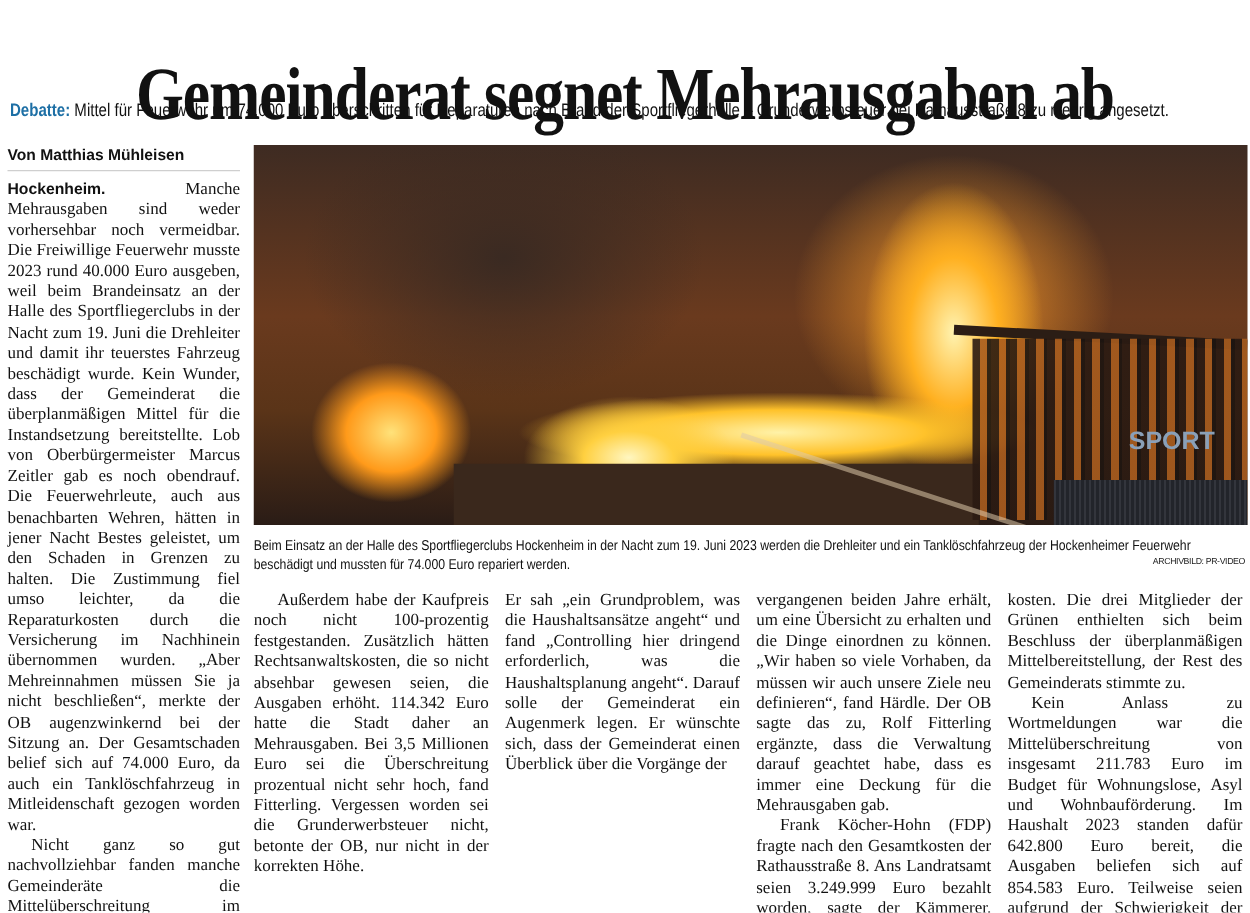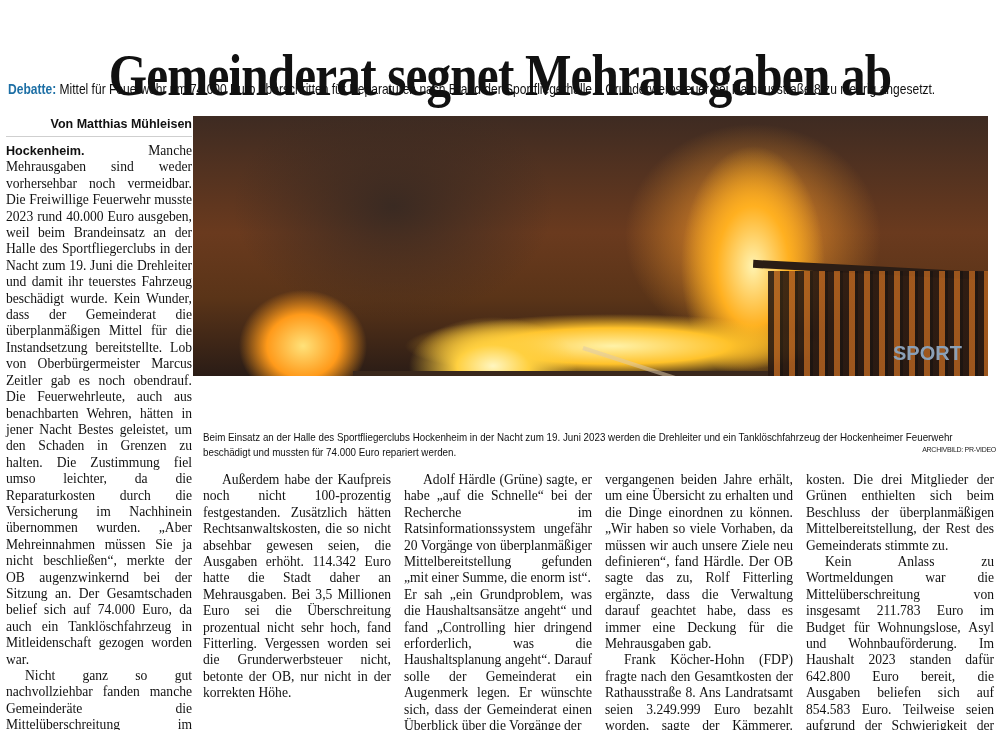--- a/index.html
+++ b/index.html
@@ -12,37 +12,37 @@
     white-space: nowrap;
   }
   .subhead {
     position: absolute; left: 8px; top: 80px; width: 990px;
     font-family: "Liberation Sans", "DejaVu Sans", sans-serif;
     font-size: 14.5px; line-height: 18px; white-space: nowrap;
     transform: scaleX(0.83); transform-origin: left top;
   }
   .subhead .kicker { color: #1d6fa5; font-weight: bold; }
   .byline {
-    position: absolute; left: 6px; top: 117px; width: 186px; text-align: right;
+    position: absolute; left: 6px; top: 117px; width: 186px; text-align: left;
     font-family: "Liberation Sans", "DejaVu Sans", sans-serif; font-weight: bold;
     font-size: 12.5px; padding-bottom: 5px; border-bottom: 1px solid #cfcfcf;
   }
   .col {
     position: absolute; font-family: "Liberation Serif", "DejaVu Serif", serif;
     font-size: 13.6px; line-height: 16.4px; text-align: justify; hyphens: manual;
   }
   .col p { margin: 0; }
   .col p.indent { text-indent: 1.4em; }
   .col .place { font-family: "Liberation Sans", "DejaVu Sans", sans-serif; font-weight: bold; font-size: 12.6px; }
   .col h3 {
     margin: 10px 0 0 0; font-family: "Liberation Sans", "DejaVu Sans", sans-serif;
     font-size: 13px; line-height: 15px; font-weight: bold;
   }
   .photo {
-    position: absolute; left: 193px; top: 116px; width: 795px; height: 260px; overflow: hidden;
+    position: absolute; left: 203px; top: 116px; width: 795px; height: 304px; overflow: hidden;
     background:
       radial-gradient(ellipse 120px 70px at 300px 250px, #fff6c0 0%, #ffd040 30%, rgba(255,140,0,0.0) 70%),
       radial-gradient(ellipse 260px 40px at 420px 230px, #fff2a8 0%, #ffc22a 45%, rgba(255,120,0,0) 80%),
       radial-gradient(ellipse 90px 150px at 560px 150px, #fff3b0 0%, #ffb020 40%, rgba(255,110,0,0) 80%),
       radial-gradient(ellipse 160px 140px at 560px 120px, #f79a2a 0%, rgba(200,90,20,0) 80%),
       radial-gradient(ellipse 80px 70px at 110px 230px, #ffe27a 0%, #ff9a1a 45%, rgba(255,100,0,0) 80%),
       radial-gradient(ellipse 200px 140px at 200px 90px, #3a2a22 0%, rgba(40,30,25,0) 80%),
       linear-gradient(180deg, #3e2b22 0%, #6a3a1e 45%, #5a3418 70%, #2a1c16 100%);
   }
   .photo .building {
@@ -96,21 +96,20 @@
 </div>
 
 <div class="caption">Beim Einsatz an der Halle des Sportfliegerclubs Hockenheim in der Nacht zum 19. Juni 2023 werden die Drehleiter und ein Tanklöschfahrzeug der Hockenheimer Feuerwehr beschädigt und mussten für 74.000 Euro repariert werden.</div>
 <div class="credit">ARCHIVBILD: PR-VIDEO</div>
 
 <div class="col" style="left:203px; top:472px; width:188px;">
   <p class="indent">Außerdem habe der Kaufpreis noch nicht 100-prozentig festgestanden. Zusätzlich hätten Rechtsanwaltskosten, die so nicht absehbar gewesen seien, die Ausgaben erhöht. 114.342 Euro hatte die Stadt daher an Mehrausgaben. Bei 3,5 Millionen Euro sei die Überschreitung prozentual nicht sehr hoch, fand Fitterling. Vergessen worden sei die Grunderwerbsteuer nicht, betonte der OB, nur nicht in der korrekten Höhe.</p>
 </div>
 
 <div class="col" style="left:404px; top:472px; width:188px;">
-  <p class="indent">Adolf Härdle (Grüne) sagte, er habe „auf die Schnelle“ bei der Recherche im Ratsinformationssystem ungefähr 20 Vorgänge von überplanmäßiger Mittelbereitstellung gefunden „mit einer Summe, die enorm ist“.</p>
   <p>Er sah „ein Grundproblem, was die Haushaltsansätze angeht“ und fand „Controlling hier dringend erforderlich, was die Haushaltsplanung angeht“. Darauf solle der Gemeinderat ein Augenmerk legen. Er wünschte sich, dass der Gemeinderat einen Überblick über die Vorgänge der</p>
 </div>
 
 <div class="col" style="left:605px; top:472px; width:188px;">
   <p>vergangenen beiden Jahre erhält, um eine Übersicht zu erhalten und die Dinge einordnen zu können. „Wir haben so viele Vorhaben, da müssen wir auch unsere Ziele neu definieren“, fand Härdle. Der OB sagte das zu, Rolf Fitterling ergänzte, dass die Verwaltung darauf geachtet habe, dass es immer eine Deckung für die Mehrausgaben gab.</p>
   <p class="indent">Frank Köcher-Hohn (FDP) fragte nach den Gesamtkosten der Rathausstraße 8. Ans Landratsamt seien 3.249.999 Euro bezahlt worden, sagte der Kämmerer. 325.000 Euro seien ans Finanzamt gegangen, knapp 25.000 Euro an den Rechtsanwalt und 14.414 Euro für Notar-</p>
 </div>
 
 <div class="col" style="left:806px; top:472px; width:188px;">
   <p>kosten. Die drei Mitglieder der Grünen enthielten sich beim Beschluss der überplanmäßigen Mittelbereitstellung, der Rest des Gemeinderats stimmte zu.</p>

